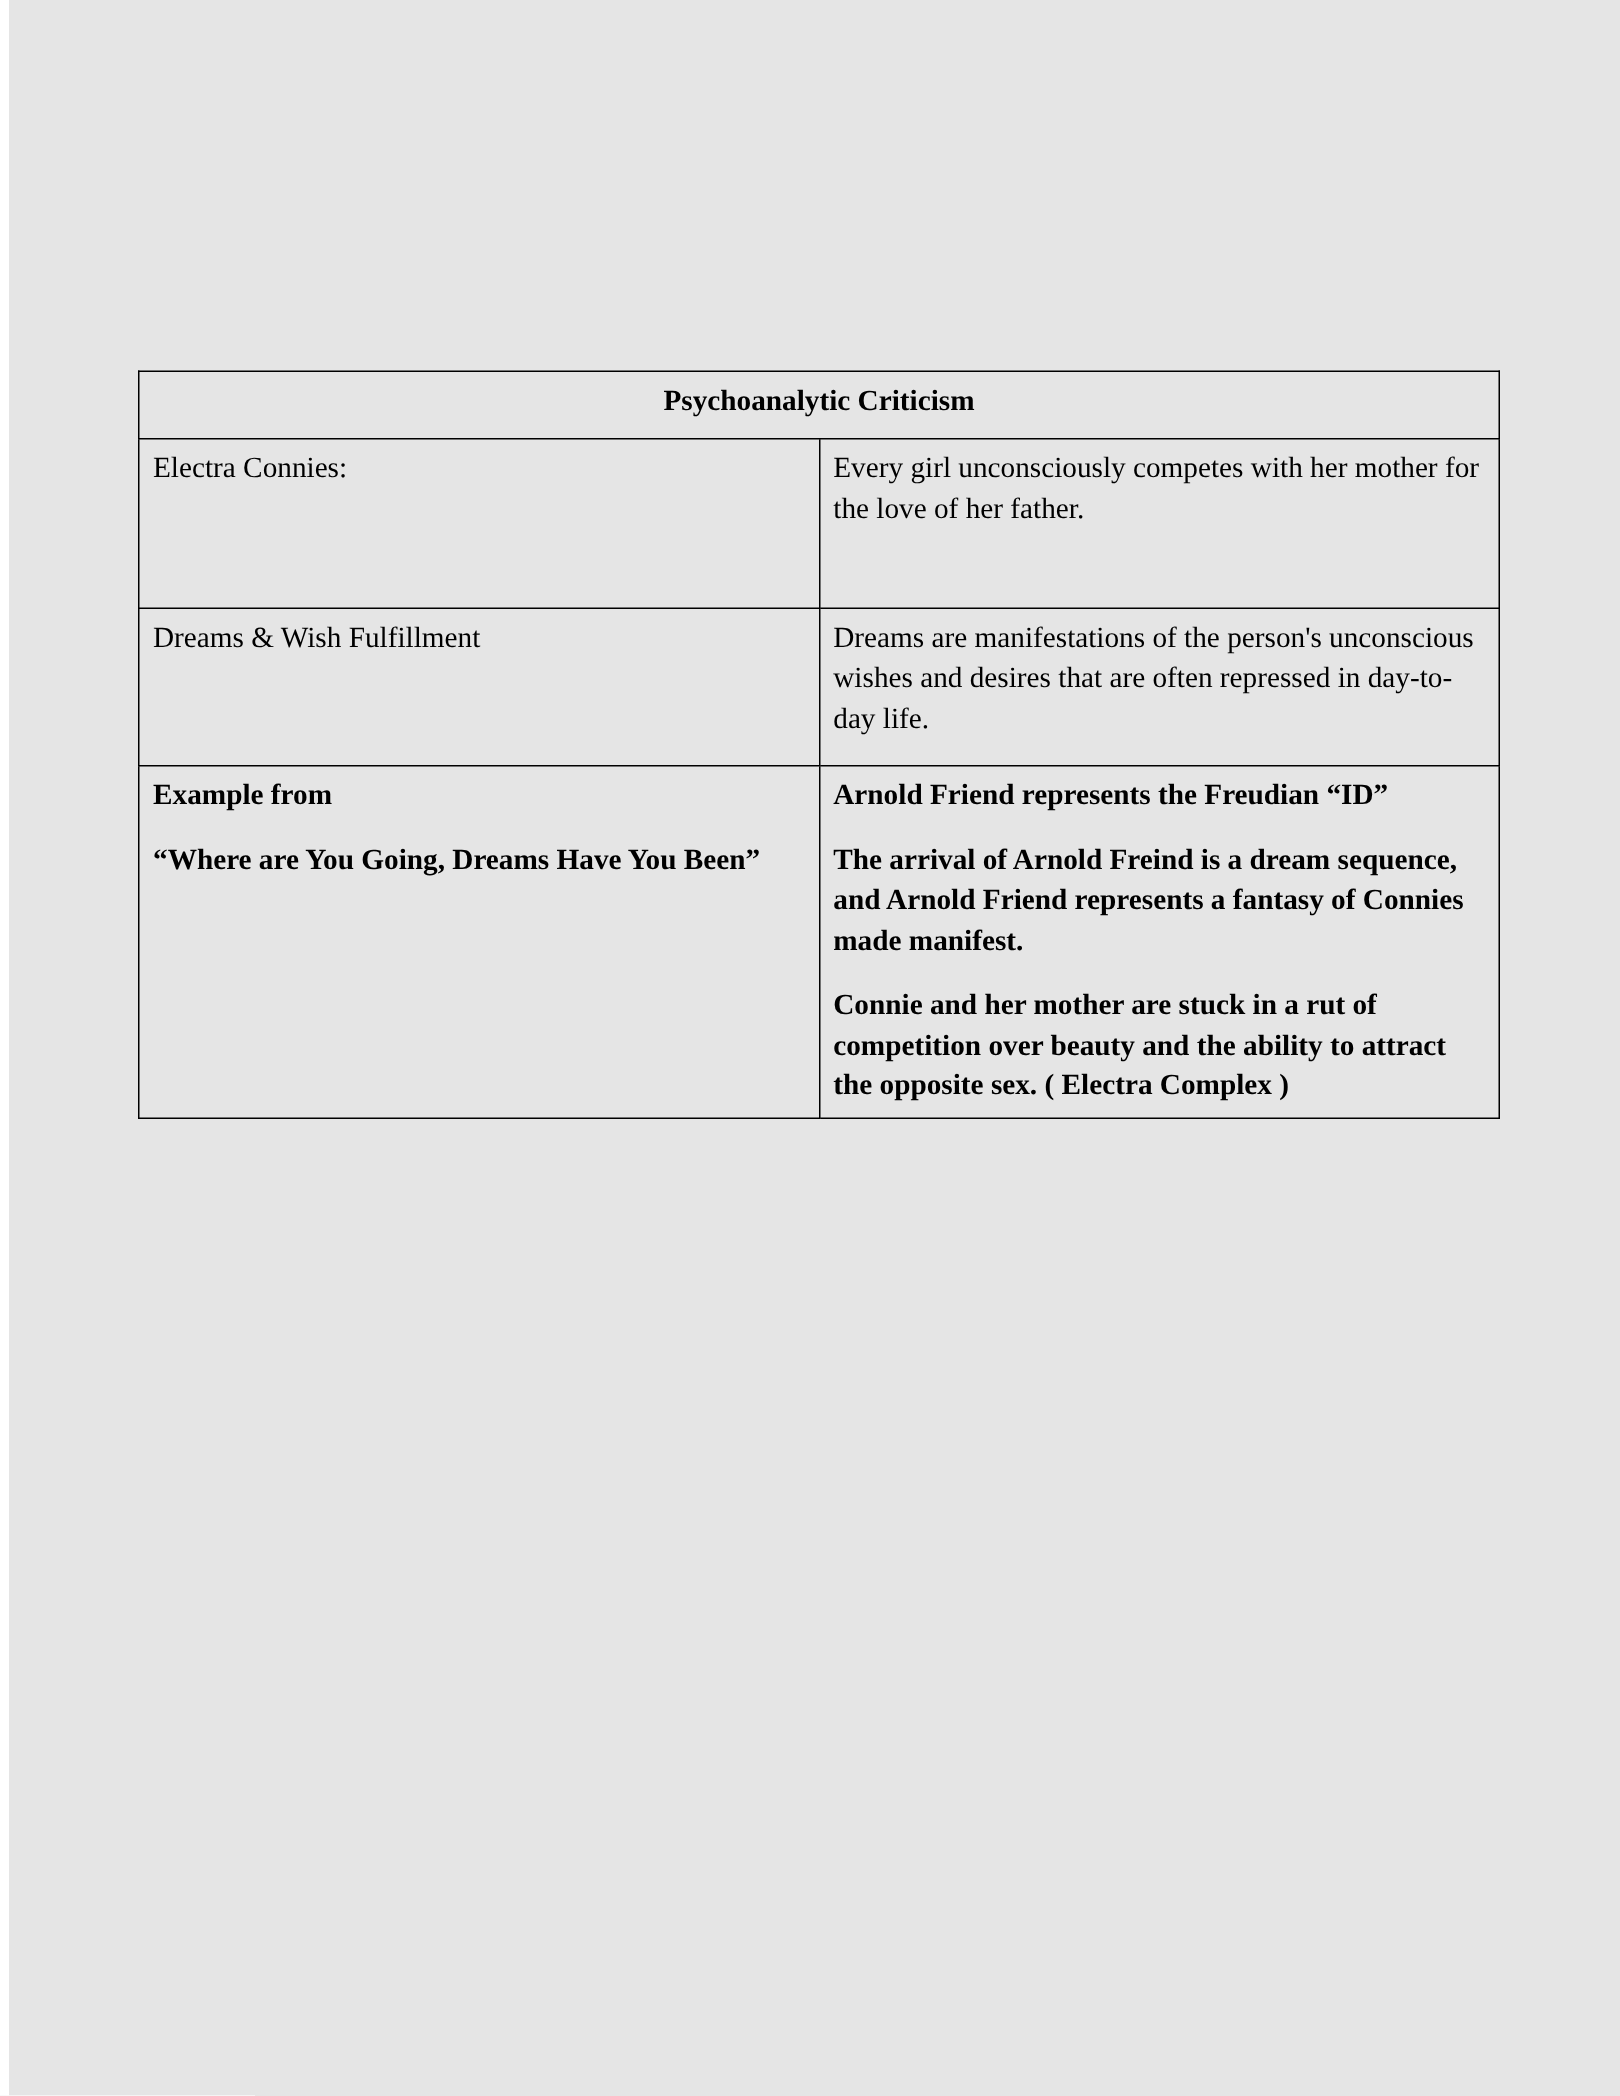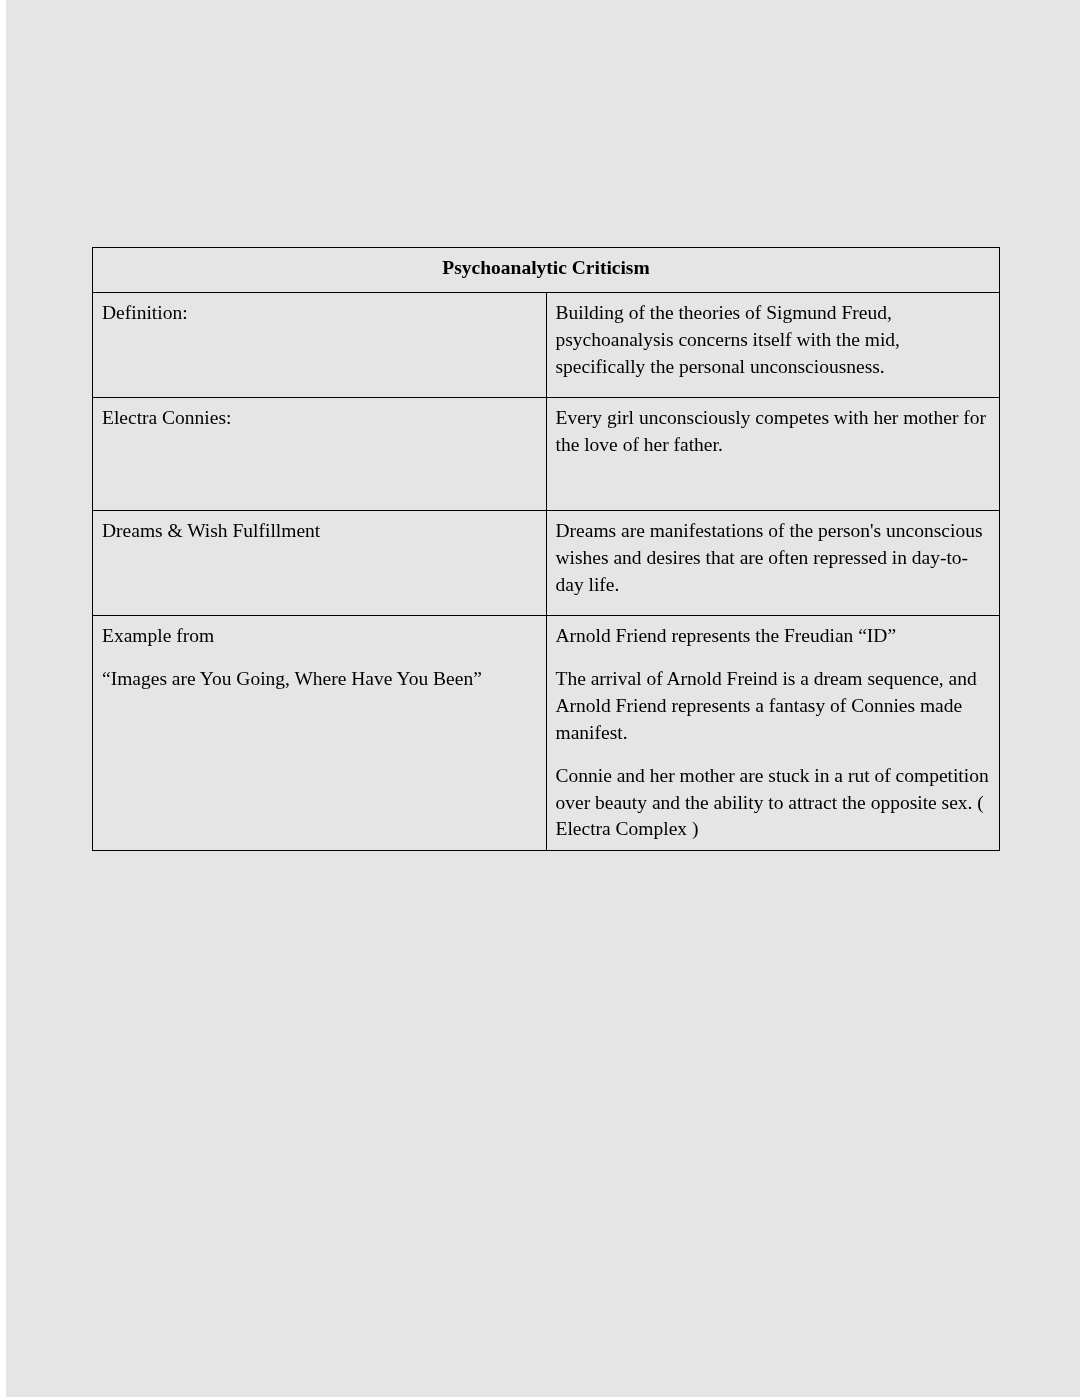--- a/index.html
+++ b/index.html
@@ -57,40 +57,34 @@
   }
   .tight { margin-bottom: 0; }
 
   
   .r-def     { height: 105px; }
   .r-idego   { height: 130px; }
   .r-oedipal { height: 113px; }
   .r-electra { height: 113px; }
   .r-convex  { height: 105px; }
   .r-dreams  { height: 105px; margin-left: 21px; }
-  .r-example { height: 185px; }
+  .r-example { height: 185px; font-weight: bold; }
 </style>
 </head>
 <body>
 
 <div class="page">
 
   <table class="doc-table">
     <tbody>
 
       <tr>
         <td class="title-cell" colspan="2">Psychoanalytic Criticism</td>
       </tr>
 
-      <tr class="r-def">
-        <td class="col-left">Definition:</td>
-        <td class="col-right">
-          <p class="para tight">Building of the theories of Sigmund Freud, psychoanalysis concerns itself with the mid, specifically the personal unconsciousness.</p>
-        </td>
-      </tr>
 
 
 
       <tr class="r-electra">
         <td class="col-left">Electra Connies:</td>
         <td class="col-right">
           <p class="para tight">Every girl unconsciously competes with her mother for the love of her father.</p>
         </td>
       </tr>
 
@@ -98,21 +92,21 @@
       <tr class="r-dreams">
         <td class="col-left">Dreams &amp; Wish Fulfillment</td>
         <td class="col-right">
           <p class="para tight">Dreams are manifestations of the person's unconscious wishes and desires that are often repressed in day-to-day life.</p>
         </td>
       </tr>
 
       <tr class="r-example">
         <td class="col-left">
           <p class="para">Example from</p>
-          <p class="para tight">“Images are You Going, Where Have You Been”</p>
+          <p class="para tight">“Where are You Going, Dreams Have You Been”</p>
         </td>
         <td class="col-right">
           <p class="para">Arnold Friend represents the Freudian “ID”</p>
           <p class="para">The arrival of Arnold Freind is a dream sequence, and Arnold Friend represents a fantasy of Connies made manifest.</p>
           <p class="para tight">Connie and her mother are stuck in a rut of competition over beauty and the ability to attract the opposite sex. ( Electra Complex )</p>
         </td>
       </tr>
 
     </tbody>
   </table>

